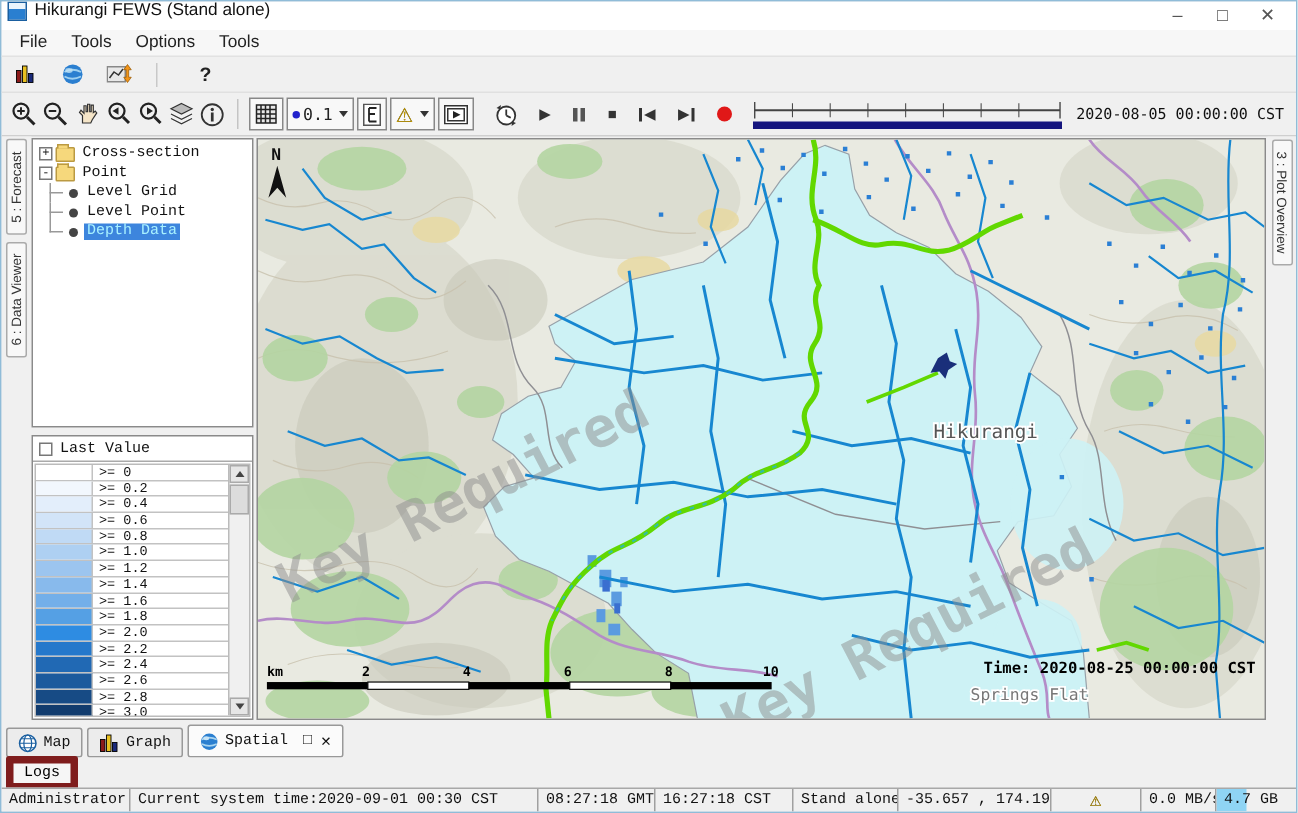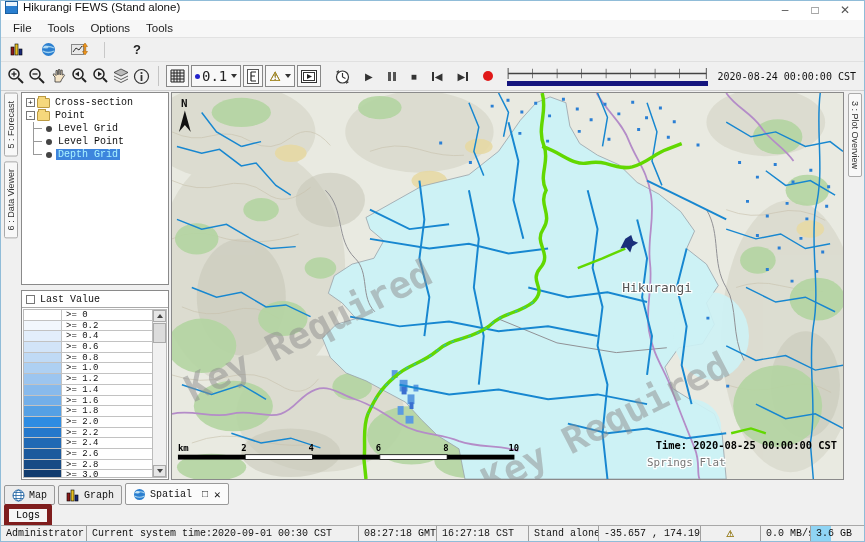--- a/index.html
+++ b/index.html
@@ -24,21 +24,21 @@
   .toolbar1 .sep { width:1px; height:16px; background:#c8c8c8; margin:0 4px; }
   .help-q { font-size:13px; font-weight:bold; color:#222; margin-left:14px; }
 
   .toolbar2 { height:30px; background:#f0f0f0; border-top:1px solid #e0e0e0; border-bottom:1px solid #cfcfcf;
               display:flex; align-items:center; padding:0 4px; flex:0 0 auto; }
   .toolbar2 .sep { width:1px; height:20px; background:#c4c4c4; margin:0 6px; }
   .tb-icon { width:21px; height:21px; display:flex; align-items:center; justify-content:center; }
   .tb-btn  { height:22px; border:1px solid #888; background:#f8f8f8; display:flex; align-items:center;
              justify-content:center; padding:0 3px; margin:0 1px; gap:2px; }
   .caret { width:0; height:0; border-left:3px solid transparent; border-right:3px solid transparent; border-top:4px solid #333; margin-left:2px; }
-  .pt-label { font-size:14px; color:#222; font-family:"DejaVu Sans Mono",monospace; }
+  .pt-label { font-size:11px; color:#222; font-family:"DejaVu Sans Mono",monospace; }
   .dot-blue { width:5px; height:5px; border-radius:50%; background:#2222cc; }
   .warn-glyph { color:#caa000; font-size:13px; line-height:13px; text-shadow:0 0 0 #000; }
   .transport { display:flex; align-items:center; gap:15px; margin:0 8px 0 12px; }
   .t-glyph { font-size:10px; color:#333; }
   .pause-bars { display:flex; gap:2px; } .pause-bars i { width:3px; height:9px; background:#555; }
   .skip { display:flex; align-items:center; gap:1px; } .skip i { width:2px; height:9px; background:#333; }
   .rec-dot { width:10px; height:10px; border-radius:50%; background:#e01818; }
   .timeline { flex:1; display:flex; flex-direction:column; margin:0 6px; min-width:120px; }
   .timeline svg { width:100%; height:13px; display:block; }
   .navy-bar { height:5px; background:#15157e; margin-top:1px; }
@@ -273,21 +273,21 @@
             <line x1="90" y1="2" x2="90" y2="12"></line>
           <line x1="134" y1="2" x2="134" y2="12"></line>
             <line x1="178" y1="2" x2="178" y2="12"></line>
           <line x1="222" y1="2" x2="222" y2="12"></line>
             <line x1="266" y1="2" x2="266" y2="12"></line>
           <line x1="310" y1="2" x2="310" y2="12"></line>
         </g>
       </svg>
       <span class="navy-bar"></span>
     </span>
-    <span class="tb-datetime">2020-08-24 00:00:00 CST</span>
+    <span class="tb-datetime">2020-08-05 00:00:00 CST</span>
   </div>
 
   <div class="main">
     <div class="vstrip">
       <span class="vtab">5 : Forecast</span>
       <span class="vtab">6 : Data Viewer</span>
     </div>
 
     <div class="left-panel">
       <div class="tree-box">
@@ -307,21 +307,21 @@
             <span class="tlabel">Level Grid</span>
           </div>
           <div class="trow">
             <span class="conn"></span>
             <span class="bullet"></span>
             <span class="tlabel">Level Point</span>
           </div>
           <div class="trow sel">
             <span class="conn last"></span>
             <span class="bullet"></span>
-            <span class="tlabel">Depth Grid</span>
+            <span class="tlabel">Depth Data</span>
           </div>
         </div>
       <div class="legend-box">
         <div class="lv-row">
           <span class="lv-check"></span>
           <span class="lv-label">Last Value</span>
         </div>
         <div class="legend-body">
           <div class="legend-rows">
               <div class="lrow">
@@ -614,16 +614,16 @@
     <span class="scell" style="width:78px">08:27:18 GMT</span>
     <span class="scell" style="width:92px">16:27:18 CST</span>
     <span class="scell" style="width:70px">Stand alone</span>
     <span class="scell" style="width:102px">-35.657 , 174.199</span>
     <span class="scell warn" style="width:60px">
         <span class="warn-glyph">⚠</span>
       </span>
     <span class="scell" style="width:50px">0.0 MB/s</span>
     <span class="scell mem">
       <span class="mem-fill"></span>
-      <span class="mem-text">3.6 GB</span>
+      <span class="mem-text">4.7 GB</span>
     </span>
   </div>
 </div>
 
 </body></html>

